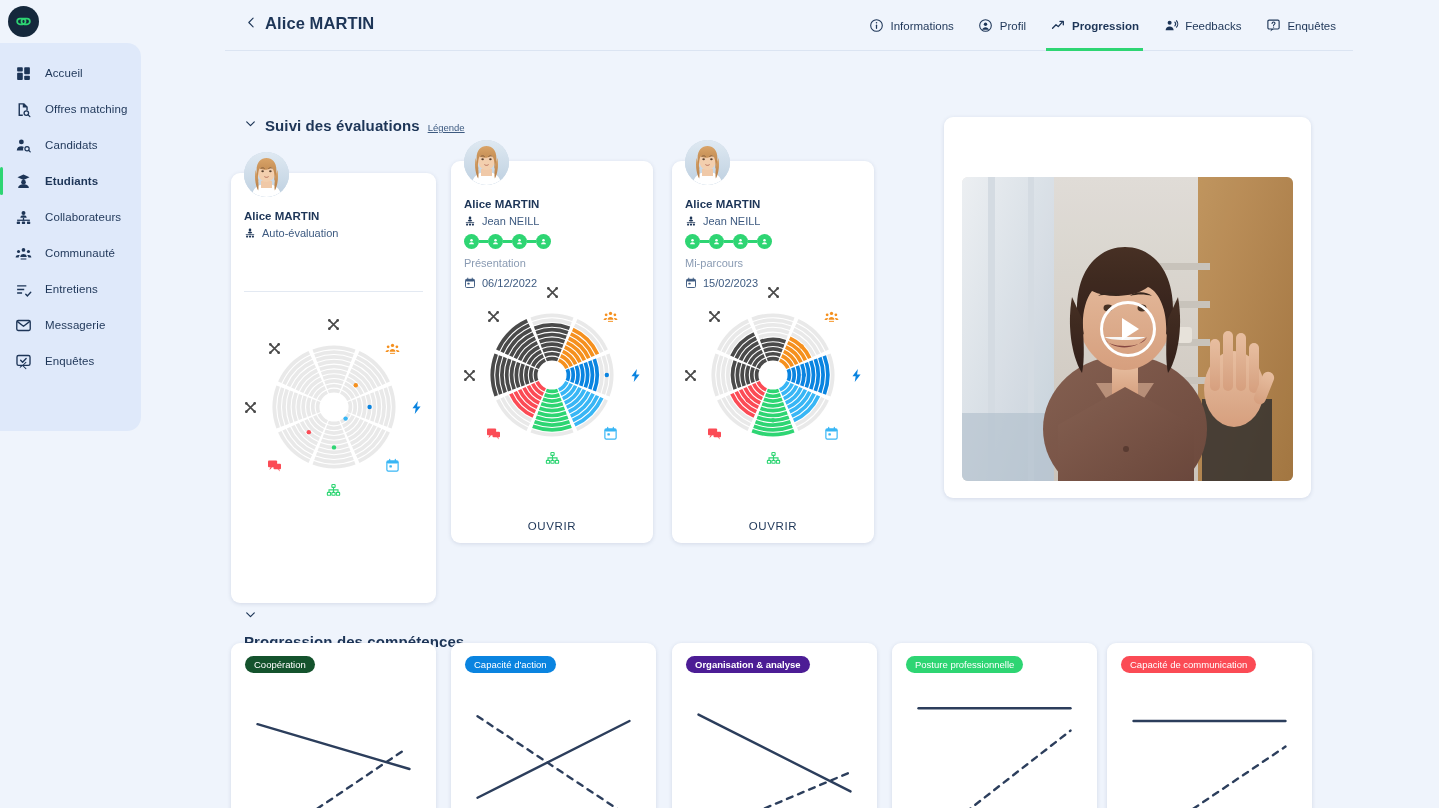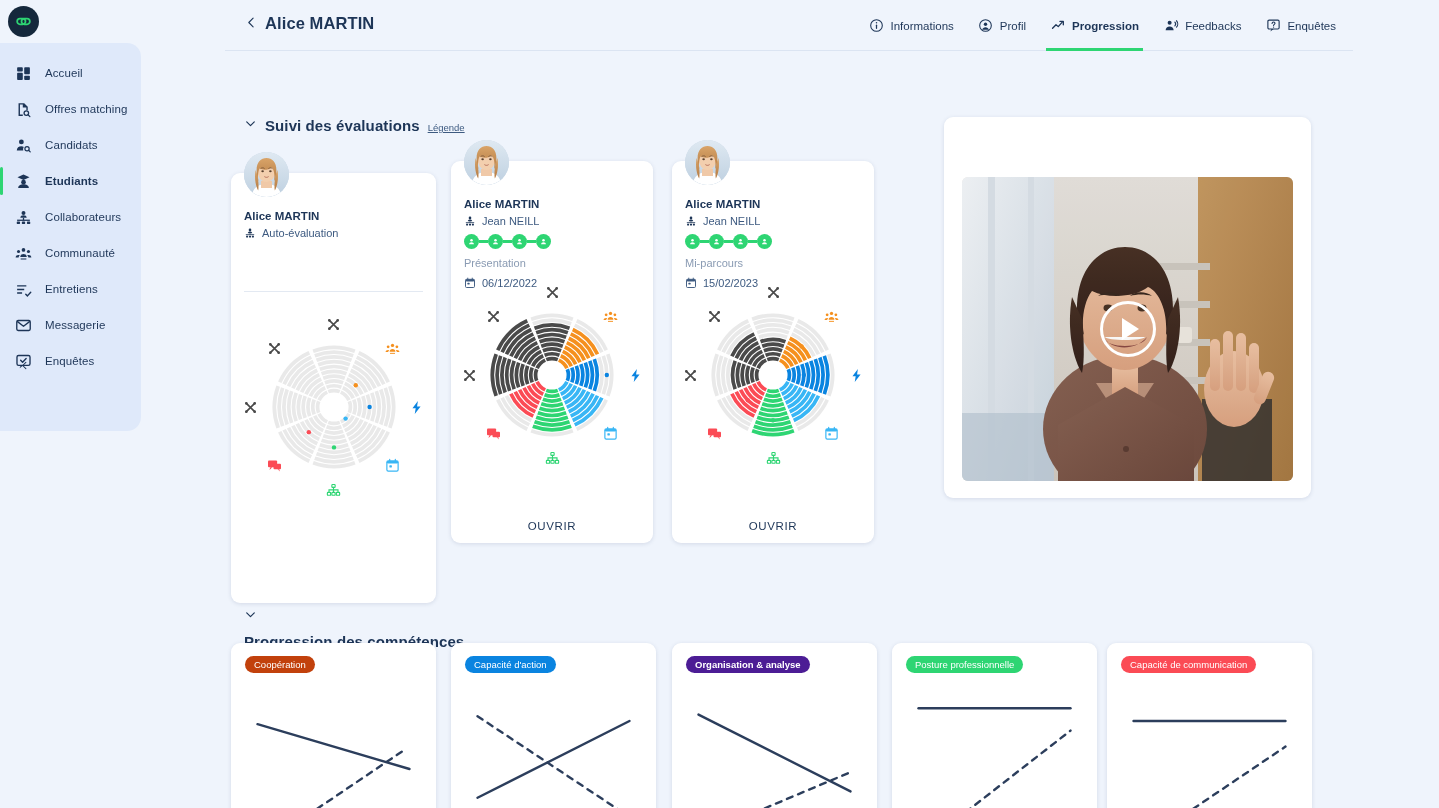--- a/index.html
+++ b/index.html
@@ -1166,21 +1166,21 @@
         <svg width="13" height="13" viewBox="0 0 24 24">
             <path d="M5 9l7 7 7-7" fill="none" stroke="currentColor" stroke-width="2.2" stroke-linecap="round" stroke-linejoin="round"></path>
           </svg>
       </span>
       <span class="sec-title">Progression des compétences</span>
       <span class="sec-legend">Légende</span>
     </div>
 
     <div id="comp-row">
         <div class="comp-card" style="left: 6px;">
-          <div class="comp-badge" style="background: #c2410c;">Coopération</div>
+          <div class="comp-badge" style="background: #14532d;">Coopération</div>
           <svg class="comp-svg" width="205" height="160" viewBox="0 0 205 160">
             <path d="M26.5,51.2 L178.5,96.0" fill="none" stroke="#2c3e5c" stroke-width="2.4" stroke-linecap="round"></path>
             <path d="M26.5,176.0 L173.5,76.8" fill="none" stroke="#2c3e5c" stroke-width="2.4" stroke-linecap="round" stroke-dasharray="6 6"></path>
           </svg>
         </div>
         <div class="comp-card" style="left: 226px;">
           <div class="comp-badge" style="background: rgb(10, 132, 224);">Capacité d'action</div>
           <svg class="comp-svg" width="205" height="160" viewBox="0 0 205 160">
             <path d="M26.5,124.8 L178.5,48.0" fill="none" stroke="#2c3e5c" stroke-width="2.4" stroke-linecap="round"></path>
             <path d="M26.5,43.2 L178.5,144.0" fill="none" stroke="#2c3e5c" stroke-width="2.4" stroke-linecap="round" stroke-dasharray="6 6"></path>

